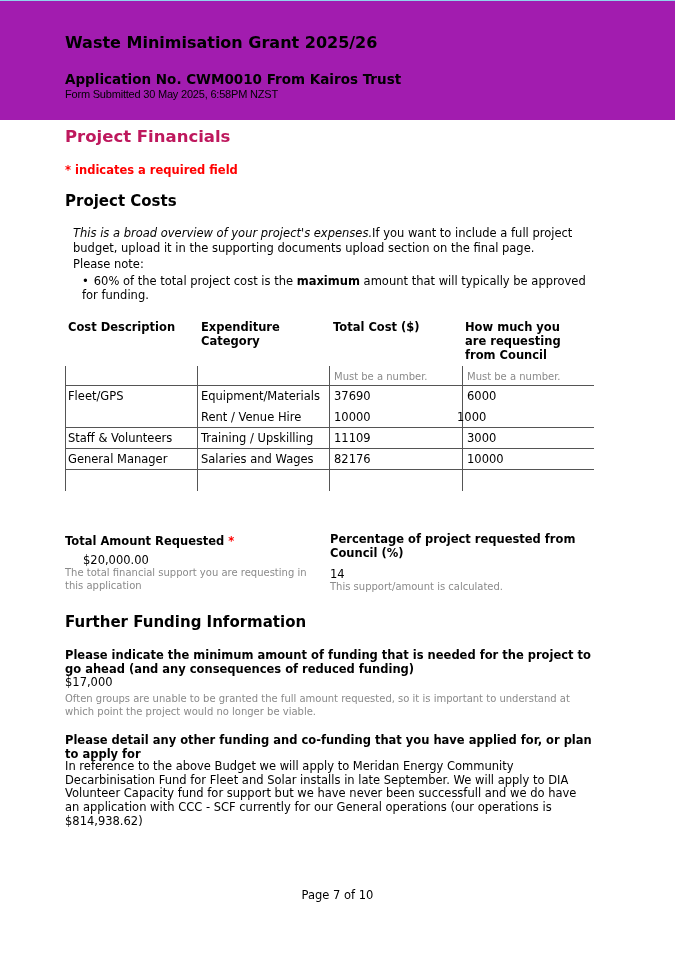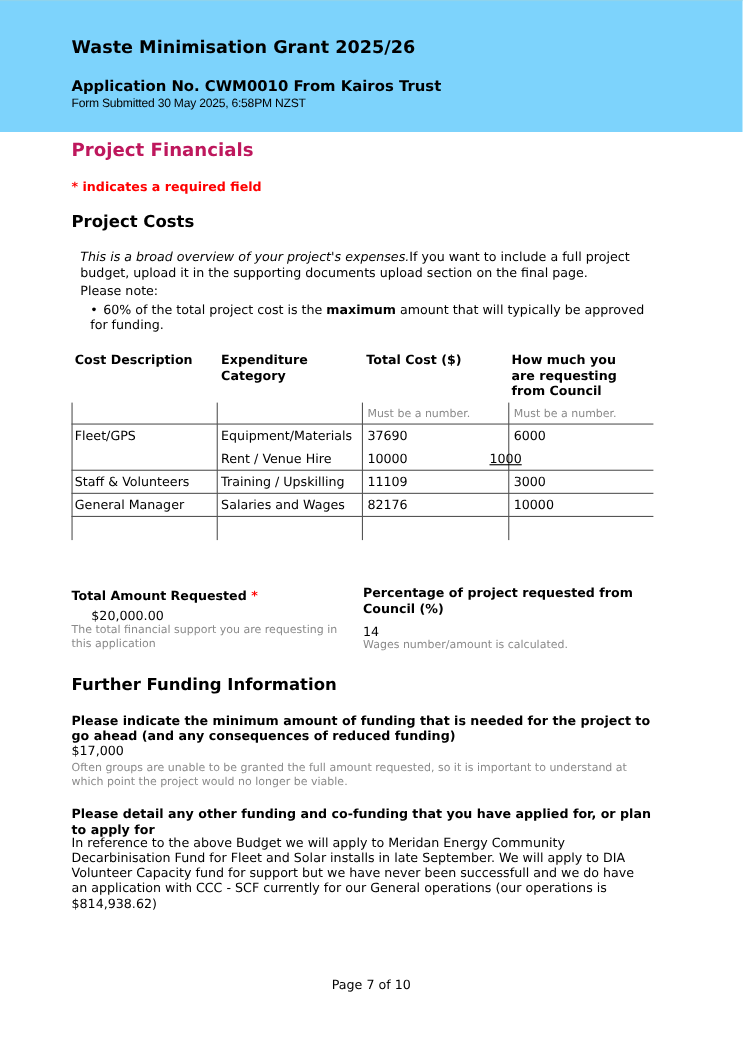--- a/index.html
+++ b/index.html
@@ -1,17 +1,17 @@
 <!DOCTYPE html>
 <html><head>
 <meta charset="utf-8">
 <style>
   html, body { margin:0; padding:0; background:#ffffff; }
   body { width:675px; height:955px; position:relative; overflow:hidden; font-family:"DejaVu Sans", sans-serif; color:#000; }
-  .header { position:absolute; left:0; top:0; width:675px; height:119px; background:#7dd3fc; border-top:1px solid #8fd3ec; }
+  .header { position:absolute; left:0; top:0; width:675px; height:119px; background:#a21caf; border-top:1px solid #8fd3ec; }
   .header .t1 { position:absolute; left:65px; top:32px; font-size:16px; font-weight:bold; line-height:19px; }
   .header .t2 { position:absolute; left:65px; top:51px; font-size:16px; font-weight:bold; line-height:19px; }
   .header .t3 { position:absolute; left:65px; top:70px; font-size:13.5px; font-weight:bold; line-height:16px; }
   .header .t4 { position:absolute; left:65px; top:87px; font-family:"Liberation Sans", sans-serif; font-size:11px; line-height:13px; letter-spacing:-0.2px; }
   .section-title { position:absolute; left:65px; top:127px; font-size:16.5px; font-weight:bold; color:#be185d; }
   .required-note { position:absolute; left:65px; top:163px; font-size:11.5px; font-weight:bold; color:#ff0000; }
   .h2 { position:absolute; left:65px; font-size:15px; font-weight:bold; }
   .para { position:absolute; left:73px; width:520px; font-size:11.5px; line-height:15px; }
   .para i { font-style:italic; }
   .bullet { position:absolute; left:82px; width:510px; font-size:11.5px; line-height:14px; }
@@ -61,21 +61,21 @@
   <div class="cell hint" style="left:402px; top:50px;">Must be a number.</div>
   <div class="row-line" style="top:65px;"></div>
 
   <div class="cell" style="left:3px; top:69px;">Fleet/GPS</div>
   <div class="cell" style="left:136px; top:69px;">Equipment/Materials</div>
   <div class="cell" style="left:269px; top:69px;text-align:center;">37690</div>
   <div class="cell" style="left:402px; top:69px;">6000</div>
 
   <div class="cell" style="left:136px; top:90px;">Rent / Venue Hire</div>
   <div class="cell" style="left:269px; top:90px;">10000</div>
-  <div class="cell" style="left:380px; top:90px;text-decoration:underline;">1000</div>
+  <div class="cell" style="left:392px; top:90px;">1000</div>
   <div class="row-line" style="top:107px;"></div>
 
   <div class="cell" style="left:3px; top:111px;">Staff &amp; Volunteers</div>
   <div class="cell" style="left:136px; top:111px;">Training / Upskilling</div>
   <div class="cell" style="left:269px; top:111px;">11109</div>
   <div class="cell" style="left:402px; top:111px;">3000</div>
   <div class="row-line" style="top:128px;"></div>
 
   <div class="cell" style="left:3px; top:132px;">General Manager</div>
   <div class="cell" style="left:136px; top:132px;">Salaries and Wages</div>
@@ -83,21 +83,21 @@
   <div class="cell" style="left:402px; top:132px;">10000</div>
   <div class="row-line" style="top:149px;"></div>
 </div>
 
 <div class="label" style="left:65px; top:534px;"><span>Total Amount Requested</span> <span class="star">*</span></div>
 <div class="val" style="left:71px; top:553px;margin-left:12px;">$20,000.00</div>
 <div class="help" style="left:65px; top:567px; width:255px;">The total financial support you are requesting in this application</div>
 
 <div class="label" style="left:330px; top:532px; width:265px;">Percentage of project requested from Council (%)</div>
 <div class="val" style="left:330px; top:567px;">14</div>
-<div class="help" style="left:330px; top:581px;">Wages number/amount is calculated.</div>
+<div class="help" style="left:330px; top:581px;">This support/amount is calculated.</div>
 
 <div class="h2" style="top:613px;">Further Funding Information</div>
 
 <div class="label" style="left:65px; top:648px; width:530px;">Please indicate the minimum amount of funding that is needed for the project to go ahead (and any consequences of reduced funding)</div>
 <div class="val" style="left:65px; top:675px;">$17,000</div>
 <div class="help" style="left:65px; top:693px; width:525px;">Often groups are unable to be granted the full amount requested, so it is important to understand at which point the project would no longer be viable.</div>
 
 <div class="label" style="left:65px; top:733px; width:530px;">Please detail any other funding and co-funding that you have applied for, or plan to apply for</div>
 <div class="val" style="left:65px; top:760px; width:525px; line-height:13.7px;">In reference to the above Budget we will apply to Meridan Energy Community Decarbinisation Fund for Fleet and Solar installs in late September. We will apply to DIA Volunteer Capacity fund for support but we have never been successfull and we do have an application with CCC - SCF currently for our General operations (our operations is $814,938.62)</div>
 

